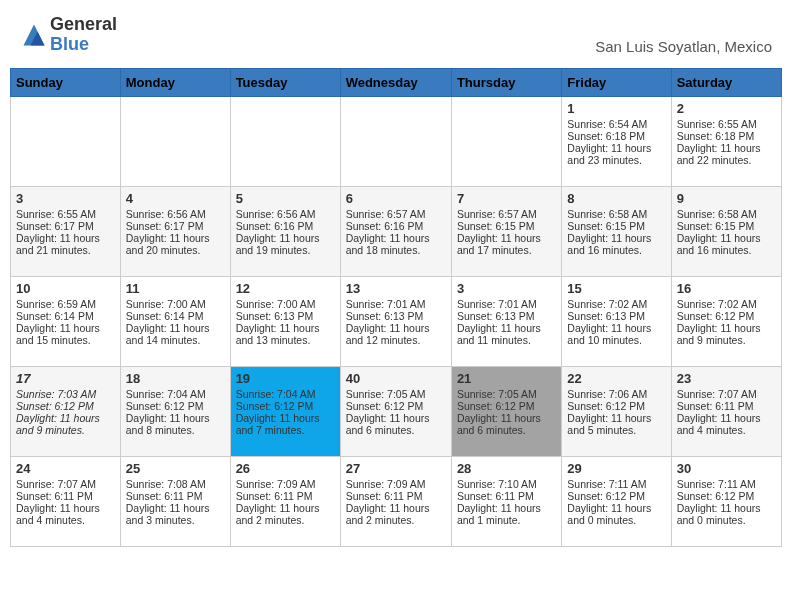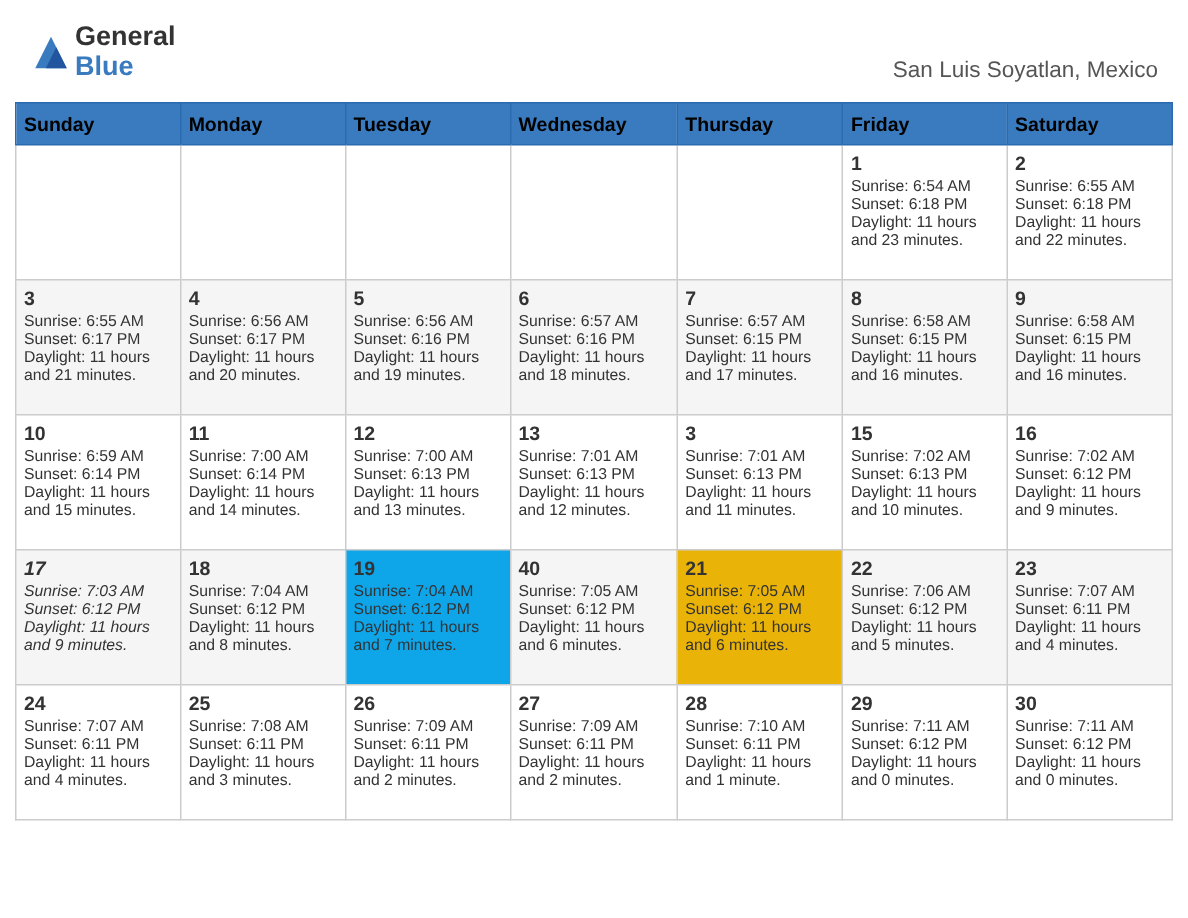--- a/index.html
+++ b/index.html
@@ -249,21 +249,21 @@
           <div>Sunrise: 7:04 AM</div>
           <div>Sunset: 6:12 PM</div>
           <div>Daylight: 11 hours and 7 minutes.</div>
         </td>
         <td style="background: rgb(245, 245, 245);">
           <span class="day-num">40</span>
           <div>Sunrise: 7:05 AM</div>
           <div>Sunset: 6:12 PM</div>
           <div>Daylight: 11 hours and 6 minutes.</div>
         </td>
-        <td style="background: #eab308;">
+        <td style="background: #a3a3a3;">
           <span class="day-num">21</span>
           <div>Sunrise: 7:05 AM</div>
           <div>Sunset: 6:12 PM</div>
           <div>Daylight: 11 hours and 6 minutes.</div>
         </td>
         <td style="background: rgb(245, 245, 245);">
           <span class="day-num">22</span>
           <div>Sunrise: 7:06 AM</div>
           <div>Sunset: 6:12 PM</div>
           <div>Daylight: 11 hours and 5 minutes.</div>

